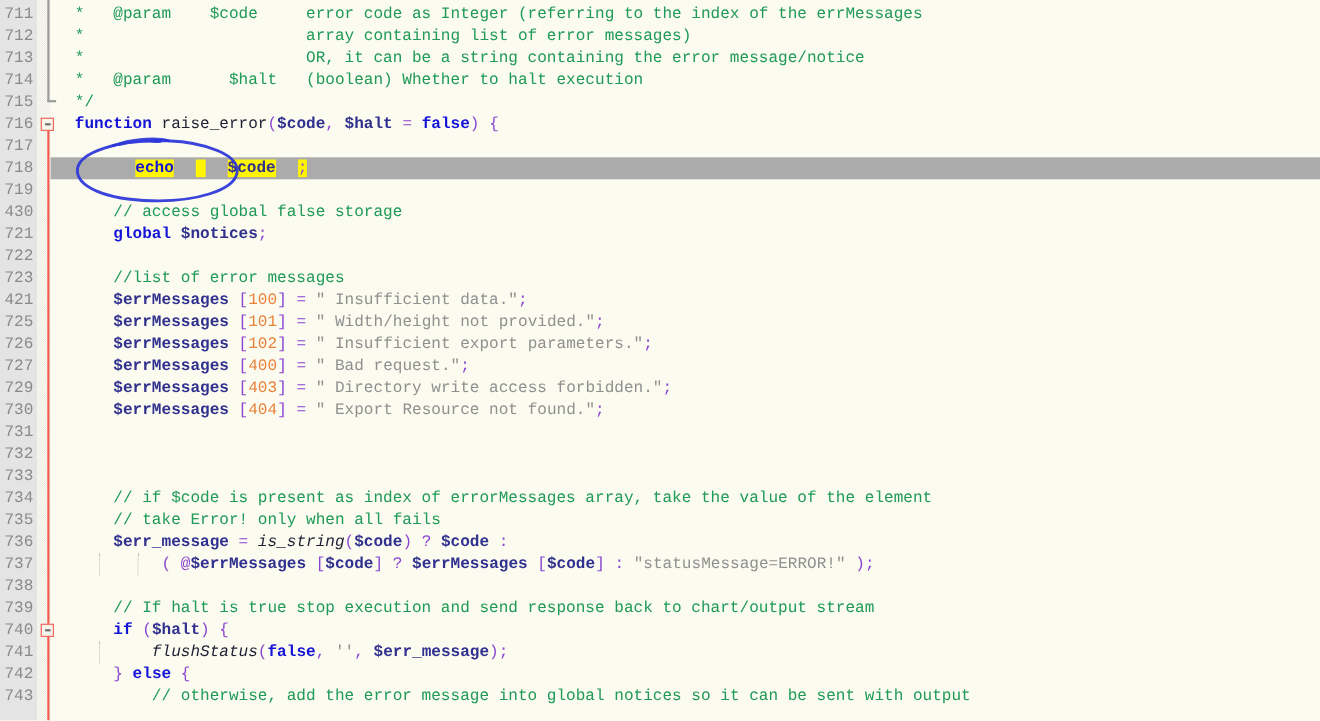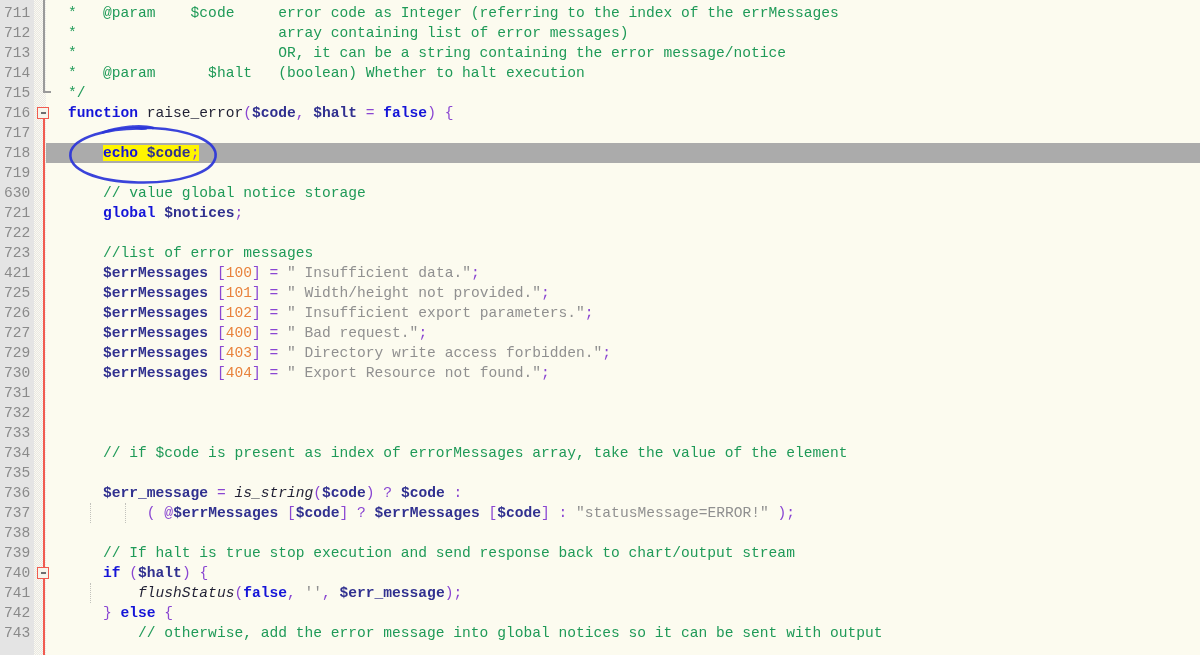--- a/index.html
+++ b/index.html
@@ -37,21 +37,21 @@
   .code-cell.selected{background:var(--sel-bg,#ABABAB);}
   .guide{position:absolute;top:0;bottom:0;width:0;border-left:1px dotted var(--guide,#C2C2BC);}
   .kw{color:var(--keyword,#1414D8);font-weight:bold;}
   .var{color:var(--variable,#30308F);font-weight:bold;}
   .op{color:var(--operator,#8A46D2);}
   .num{color:var(--number,#E8823C);}
   .str{color:var(--string,#909090);}
   .com{color:var(--comment,#1F9A58);}
   .fn{color:var(--plain,#1F1F33);font-style:italic;}
   .txt{color:var(--plain,#1F1F33);}
-  .hl{background:var(--highlight,#FFF500);}
+  .hl{background:var(--highlight,#FFF500);margin-left:20px;}
   .annotation{position:absolute;left:0;top:0;z-index:6;pointer-events:none;}
 </style>
 </head>
 <body>
 
 <div class="editor">
   <div class="gutter-bg"></div>
   <div class="fold-margin-bg"></div>
   <div class="fold-line gray"></div>
   <div class="fold-tick"></div>
@@ -100,23 +100,23 @@
         <div class="gutter-num">718</div>
         <div class="fold-cell"></div>
         <div class="code-cell selected"><span class="txt">    </span><span class="kw hl">echo</span><span class="txt hl"> </span><span class="var hl">$code</span><span class="op hl">;</span></div>
       </div>
       <div class="row">
         <div class="gutter-num">719</div>
         <div class="fold-cell"></div>
         <div class="code-cell"></div>
       </div>
       <div class="row">
-        <div class="gutter-num">630</div>
-        <div class="fold-cell"></div>
-        <div class="code-cell"><span class="txt">    </span><span class="com">// value global notice storage</span></div>
+        <div class="gutter-num">430</div>
+        <div class="fold-cell"></div>
+        <div class="code-cell"><span class="txt">    </span><span class="com">// access global false storage</span></div>
       </div>
       <div class="row">
         <div class="gutter-num">721</div>
         <div class="fold-cell"></div>
         <div class="code-cell"><span class="txt">    </span><span class="kw">global</span><span class="txt"> </span><span class="var">$notices</span><span class="op">;</span></div>
       </div>
       <div class="row">
         <div class="gutter-num">722</div>
         <div class="fold-cell"></div>
         <div class="code-cell"></div>
@@ -172,21 +172,21 @@
         <div class="code-cell"><span class="txt">    </span></div>
       </div>
       <div class="row">
         <div class="gutter-num">734</div>
         <div class="fold-cell"></div>
         <div class="code-cell"><span class="txt">    </span><span class="com">// if $code is present as index of errorMessages array, take the value of the element</span></div>
       </div>
       <div class="row">
         <div class="gutter-num">735</div>
         <div class="fold-cell"></div>
-        <div class="code-cell"><span class="txt">    </span></div>
+        <div class="code-cell"><span class="txt">    </span><span class="com">// take Error! only when all fails</span></div>
       </div>
       <div class="row">
         <div class="gutter-num">736</div>
         <div class="fold-cell"></div>
         <div class="code-cell"><span class="txt">    </span><span class="var">$err_message</span><span class="txt"> </span><span class="op">=</span><span class="txt"> </span><span class="fn">is_string</span><span class="op">(</span><span class="var">$code</span><span class="op">)</span><span class="txt"> </span><span class="op">?</span><span class="txt"> </span><span class="var">$code</span><span class="txt"> </span><span class="op">:</span></div>
       </div>
       <div class="row">
         <div class="gutter-num">737</div>
         <div class="fold-cell"></div>
         <div class="code-cell"><div class="guide" style="left: 44.08px;"></div><div class="guide" style="left: 79.16px;"></div><span class="txt">         </span><span class="op">(</span><span class="txt"> </span><span class="op">@</span><span class="var">$errMessages</span><span class="txt"> </span><span class="op">[</span><span class="var">$code</span><span class="op">]</span><span class="txt"> </span><span class="op">?</span><span class="txt"> </span><span class="var">$errMessages</span><span class="txt"> </span><span class="op">[</span><span class="var">$code</span><span class="op">]</span><span class="txt"> </span><span class="op">:</span><span class="txt"> </span><span class="str">"statusMessage=ERROR!"</span><span class="txt"> </span><span class="op">);</span></div>

